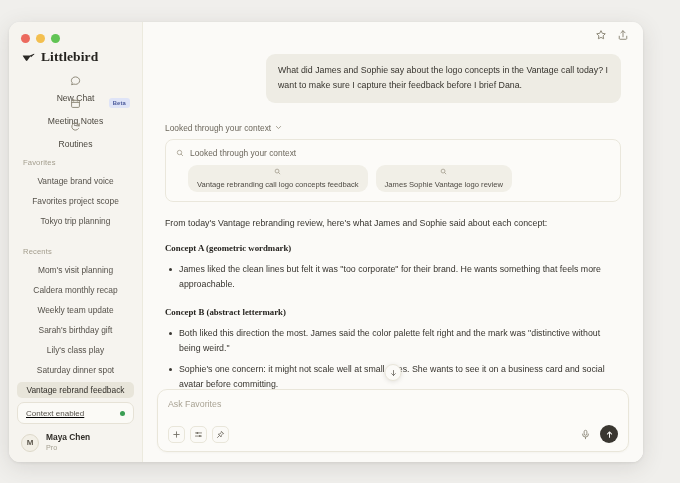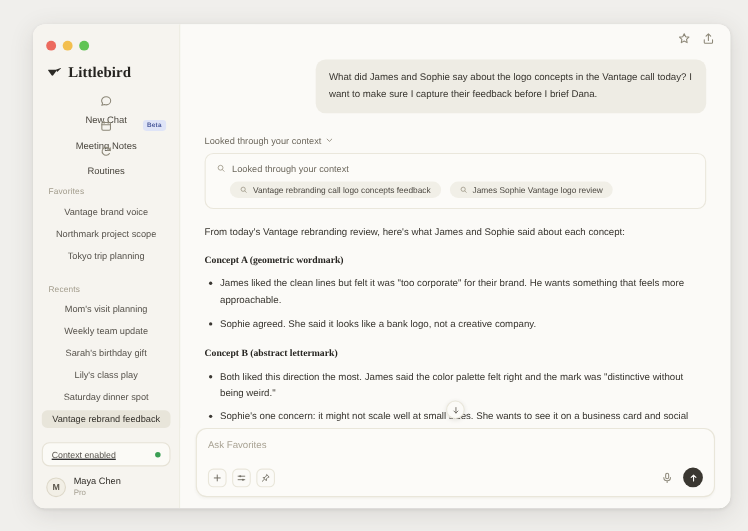--- a/index.html
+++ b/index.html
@@ -13,21 +13,21 @@
 
   body {
     background: #f0efec;
     font-family: "Liberation Sans", sans-serif;
     -webkit-font-smoothing: antialiased;
   }
 
   
   .app-window {
     position: absolute;
-    left: 30px;
+    left: 9px;
     top: 22px;
     width: 634px;
     height: 440px;
     background: #fbfaf7;
     border-radius: 11px;
     box-shadow: 0 5px 22px rgba(60,55,45,0.13), 0 1px 3px rgba(60,55,45,0.09);
     overflow: hidden;
     display: flex;
   }
 
@@ -147,21 +147,21 @@
   .ctx-dot { width: 5px; height: 5px; border-radius: 50%; background: #3a9e53; }
 
   .profile { display: flex; align-items: center; gap: 7px; padding: 0 4px; cursor: pointer; }
   .avatar {
     width: 18px; height: 18px; border-radius: 50%;
     border: 1px solid #ddd8c9;
     background: #f2efe6;
     display: flex; align-items: center; justify-content: center;
     font-size: 8px; color: #5c574d; font-weight: 600;
   }
-  .profile-name { font-size: 8.4px; font-weight: 400; color: #2f2c27; line-height: 1.15; }
+  .profile-name { font-size: 8.4px; font-weight: 700; color: #2f2c27; line-height: 1.15; }
   .profile-plan { font-size: 7.2px; color: #a6a193; line-height: 1.25; }
 
   
   .main {
     flex: 1 1 auto;
     background: #fbfaf7;
     position: relative;
     display: flex;
     flex-direction: column;
     min-width: 0;
@@ -226,20 +226,21 @@
   .chip-row { display: flex; gap: 8px; padding-left: 12px; flex-wrap: wrap; }
   .chip {
     display: flex; align-items: center; gap: 5px;
     background: #f1efe7;
     border-radius: 9px;
     padding: 3px 9px;
     font-size: 7.6px;
     color: #4e4a43;
     white-space: nowrap;
     cursor: pointer;
+    flex-direction: column;
   }
   .chip .mini-icon { width: 7px; height: 7px; flex: 0 0 7px; }
   .chip .mini-icon svg { width: 7px; height: 7px; }
 
   .answer { font-size: 8.8px; color: #37342e; line-height: 1.62; }
   .answer .intro { margin-bottom: 11px; }
   .concept-title { font-weight: 700; font-size: 8.8px; color: #262420; margin: 0 0 7px 0; font-family: Liberation Serif, serif; }
   .bullets { list-style: none; margin: 0 0 12px 0; padding: 0; }
   .bullets li {
     position: relative;
@@ -364,27 +365,28 @@
           </svg>
         </span>
         <span class="nav-label">Routines</span>
       </div>
 
     </div>
 
     <div class="section-head">Favorites</div>
     <div>
       <div class="list-item">Vantage brand voice</div>
-      <div class="list-item">Northmark project scope</div>
+      <div class="list-item">Favorites project scope</div>
       <div class="list-item">Tokyo trip planning</div>
     </div>
 
     <div class="section-head">Recents</div>
     <div>
       <div class="list-item">Mom's visit planning</div>
+      <div class="list-item">Caldera monthly recap</div>
       <div class="list-item">Weekly team update</div>
       <div class="list-item">Sarah's birthday gift</div>
       <div class="list-item">Lily's class play</div>
       <div class="list-item">Saturday dinner spot</div>
       <div class="list-item active">Vantage rebrand feedback</div>
     </div>
 
     <div class="sidebar-spacer"></div>
 
     <div class="sidebar-foot">
@@ -468,21 +470,20 @@
         </div>
       </div>
 
       <div class="answer">
 
         <div class="intro">From today's Vantage rebranding review, here's what James and Sophie said about each concept:</div>
 
         <div class="concept-title">Concept A (geometric wordmark)</div>
         <ul class="bullets">
           <li>James liked the clean lines but felt it was "too corporate" for their brand. He wants something that feels more approachable.</li>
-          <li>Sophie agreed. She said it looks like a bank logo, not a creative company.</li>
         </ul>
 
         <div class="concept-title">Concept B (abstract lettermark)</div>
         <ul class="bullets">
           <li>Both liked this direction the most. James said the color palette felt right and the mark was "distinctive without being weird."</li>
           <li>Sophie's one concern: it might not scale well at small sizes. She wants to see it on a business card and social avatar before committing.</li>
         </ul>
 
       </div>
 

